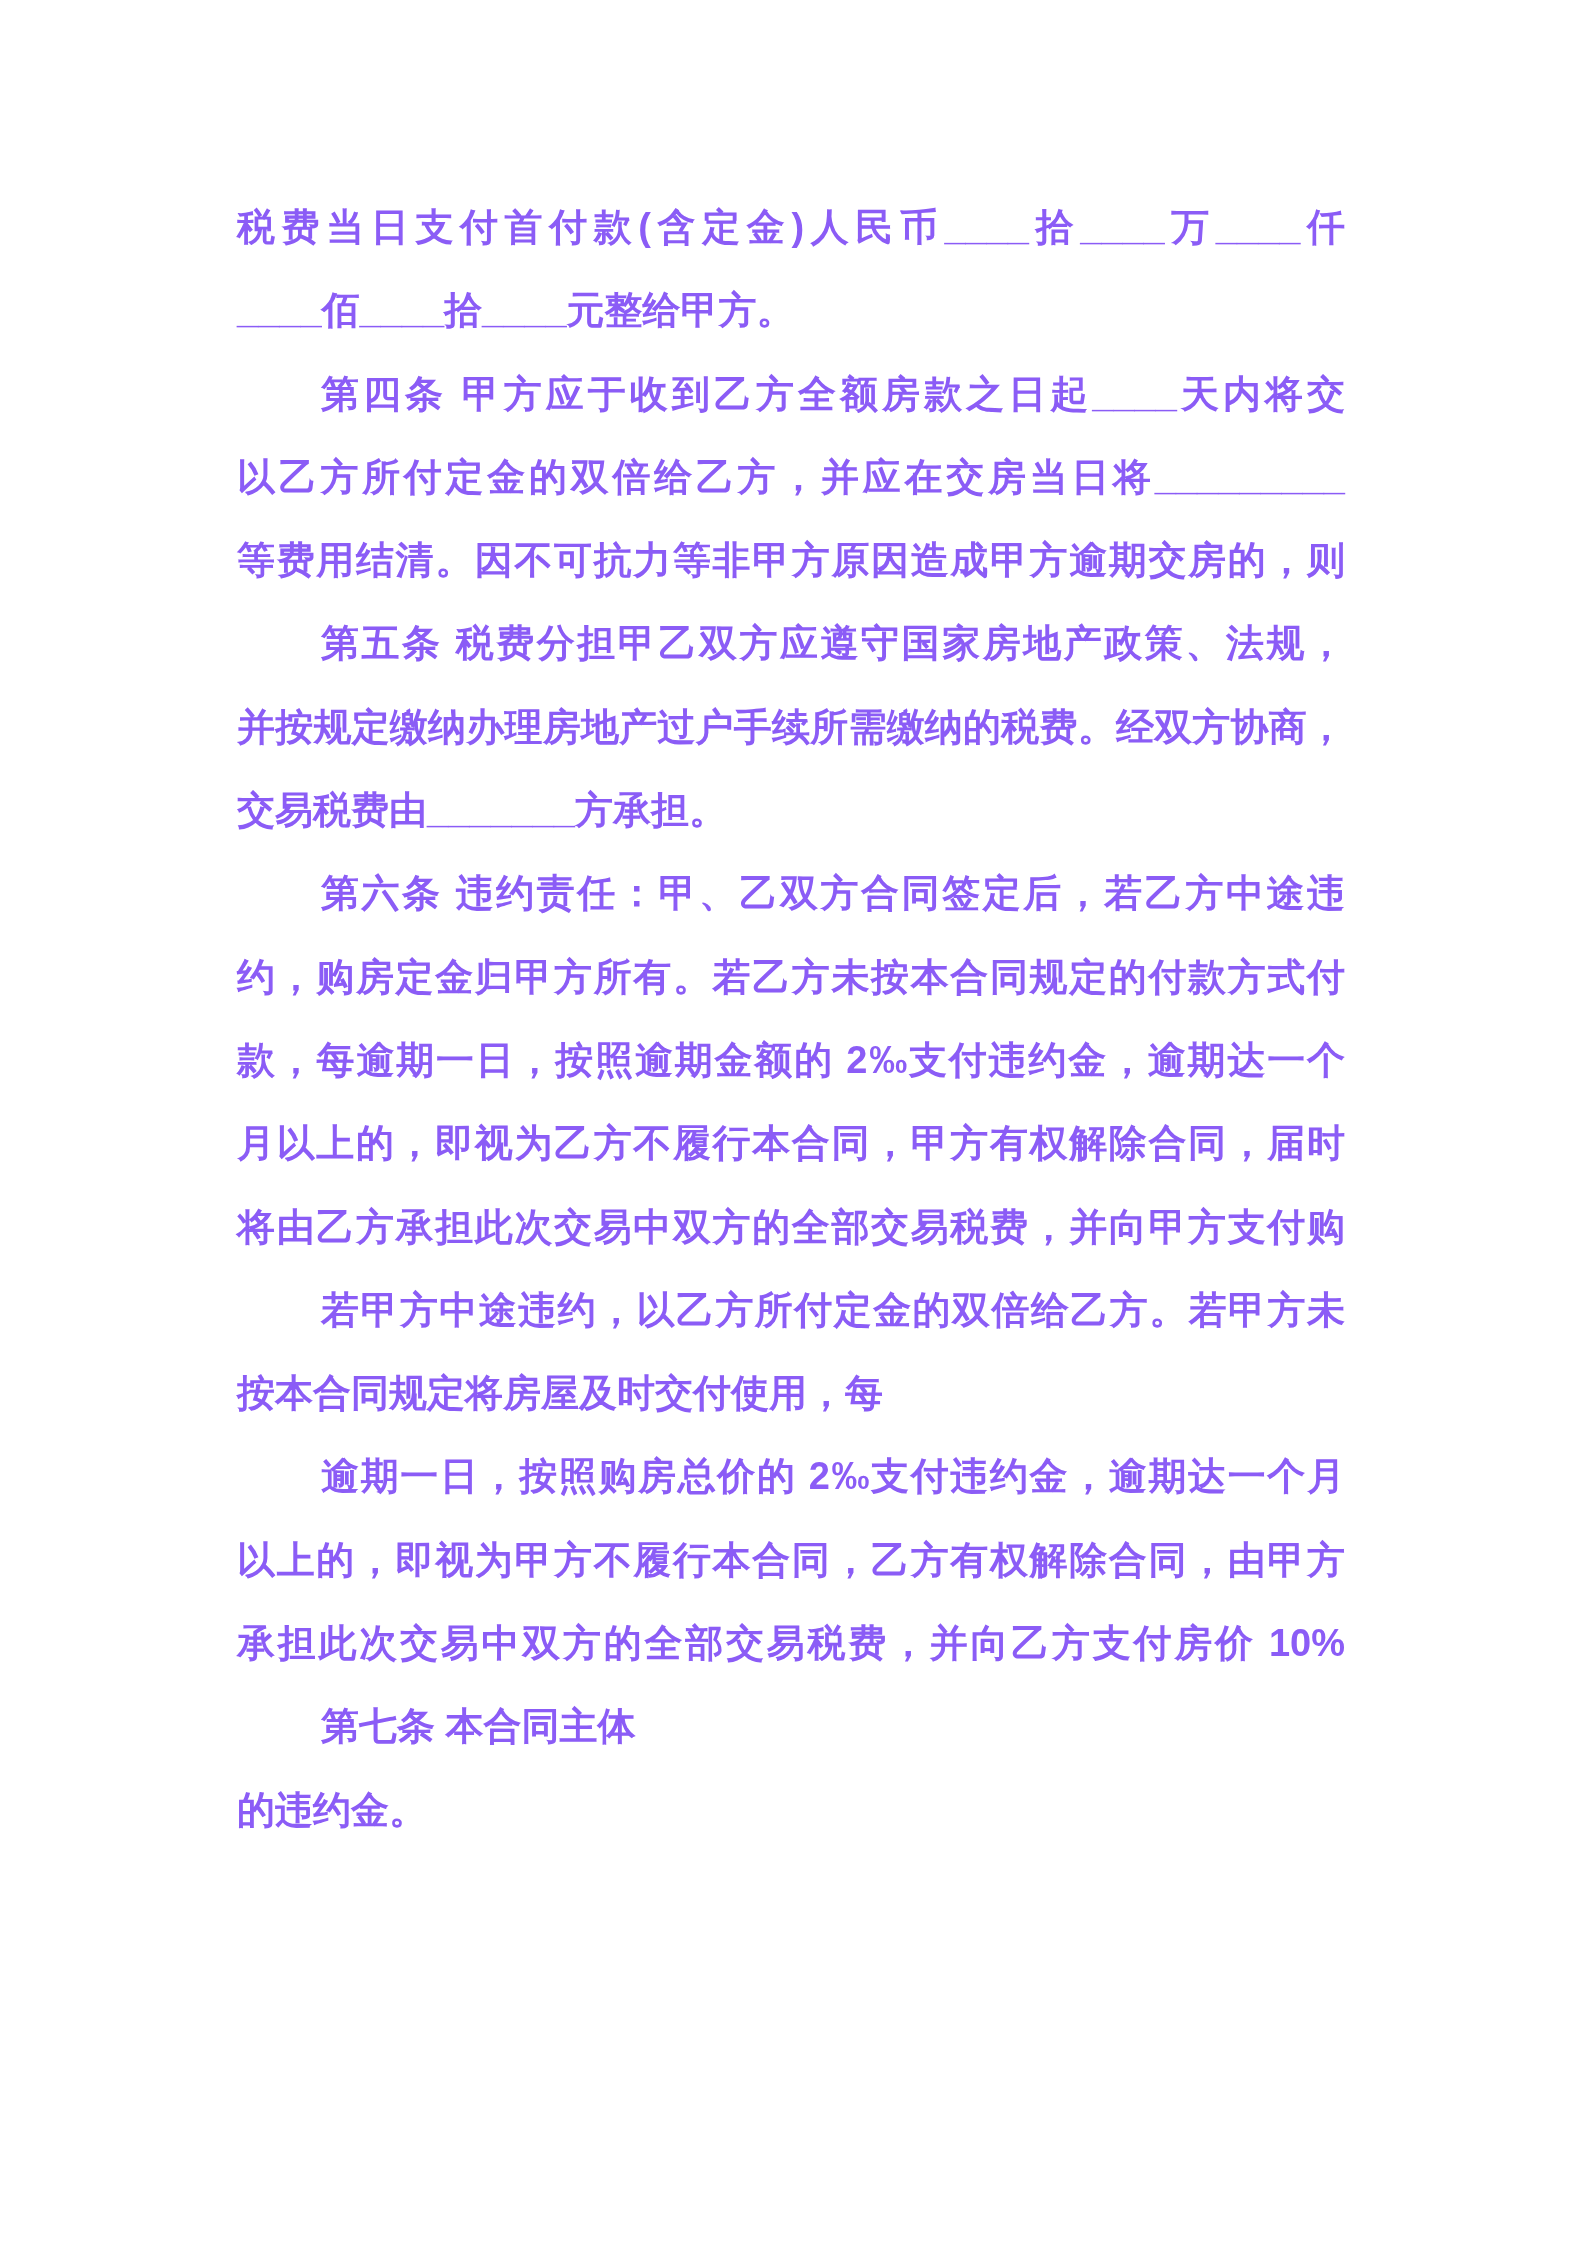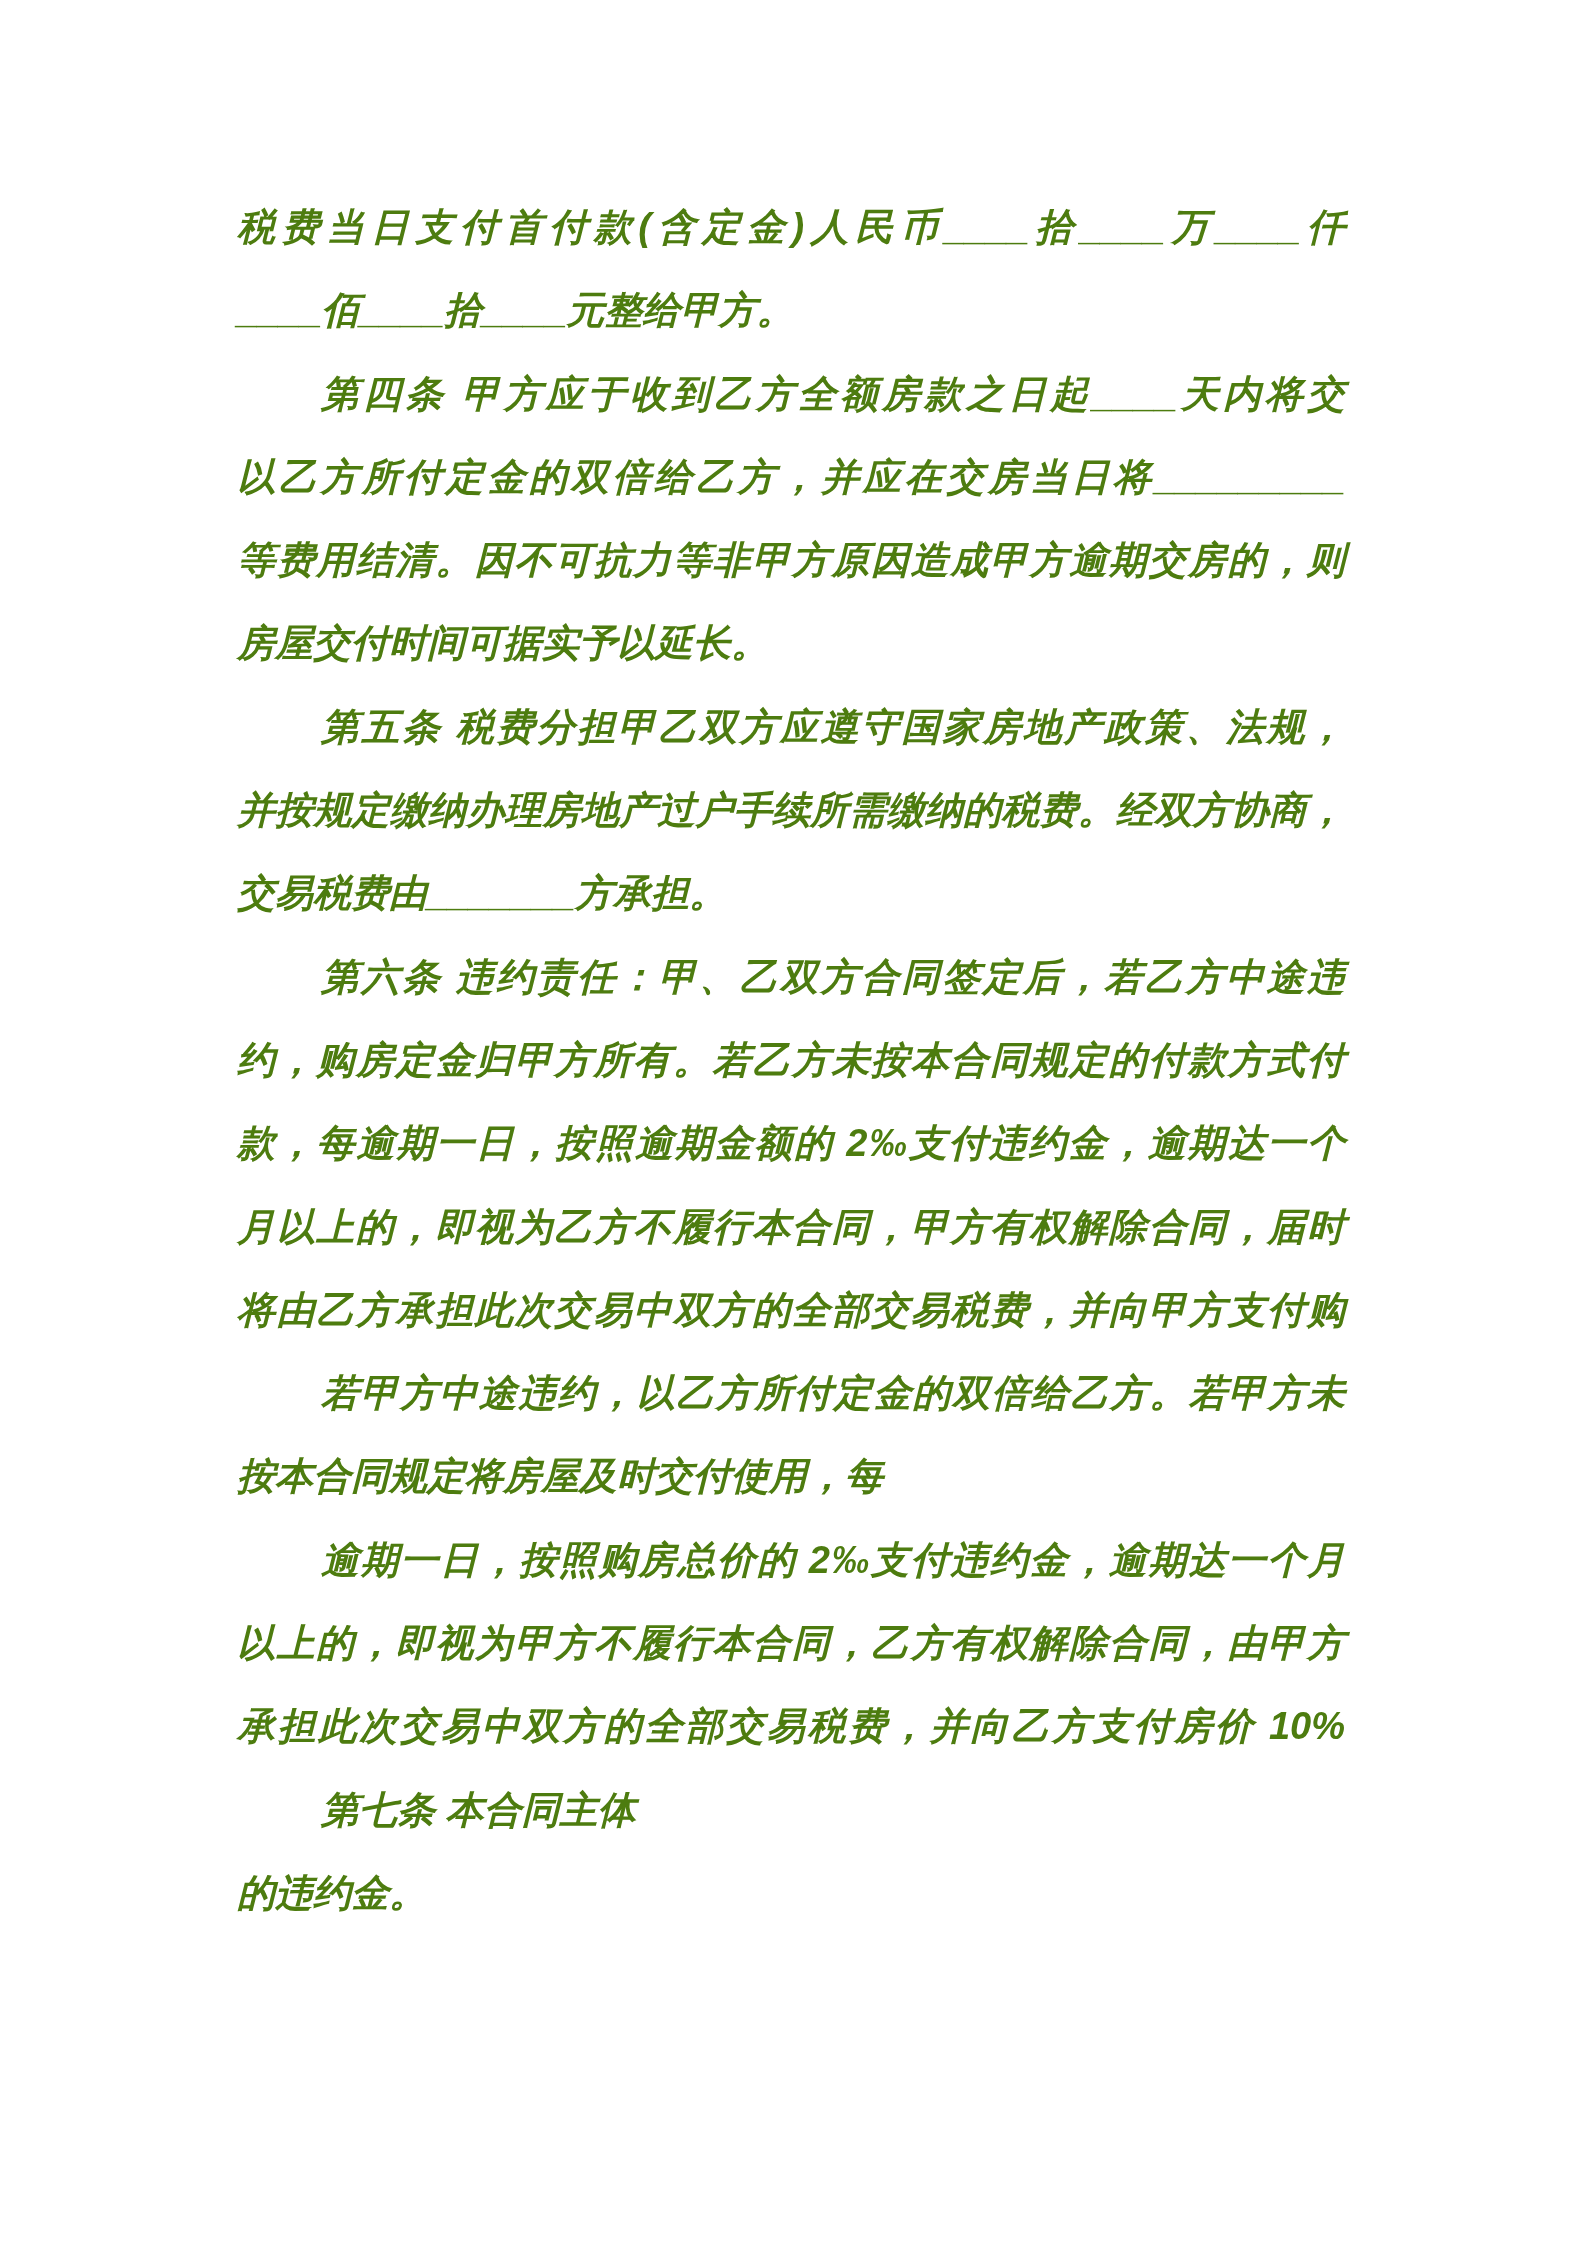--- a/index.html
+++ b/index.html
@@ -19,46 +19,44 @@
     position: absolute;
     top: 186px;
     left: 237px;
     width: 1108px;
   }
   .line {
     margin: 0;
     padding: 0;
     font-size: 38px;
     font-weight: 700;
-    color: #4d7c0f;
+    color: #8b5cf6;
     line-height: 83.3px;
     height: 83.3px;
     white-space: normal;
     overflow: visible;
-    font-style: italic;
   }
   .line.justify {
     text-align: justify;
     text-align-last: justify;
   }
   .line.indent {
     padding-left: 84px;
   }
 </style>
 </head>
 <body>
 
 <div class="page">
   <div class="doc-body">
       <p class="line justify">税费当日支付首付款(含定金)人民币____拾____万____仟</p>
       <p class="line">____佰____拾____元整给甲方。</p>
       <p class="line indent justify">第四条 甲方应于收到乙方全额房款之日起____天内将交</p>
       <p class="line justify">以乙方所付定金的双倍给乙方，并应在交房当日将_________</p>
       <p class="line justify">等费用结清。因不可抗力等非甲方原因造成甲方逾期交房的，则</p>
-      <p class="line">房屋交付时间可据实予以延长。</p>
       <p class="line indent justify">第五条 税费分担甲乙双方应遵守国家房地产政策、法规，</p>
       <p class="line justify">并按规定缴纳办理房地产过户手续所需缴纳的税费。经双方协商，</p>
       <p class="line">交易税费由_______方承担。</p>
       <p class="line indent justify">第六条 违约责任：甲、乙双方合同签定后，若乙方中途违</p>
       <p class="line justify">约，购房定金归甲方所有。若乙方未按本合同规定的付款方式付</p>
       <p class="line justify">款，每逾期一日，按照逾期金额的 2‰支付违约金，逾期达一个</p>
       <p class="line justify">月以上的，即视为乙方不履行本合同，甲方有权解除合同，届时</p>
       <p class="line justify">将由乙方承担此次交易中双方的全部交易税费，并向甲方支付购</p>
       <p class="line indent justify">若甲方中途违约，以乙方所付定金的双倍给乙方。若甲方未</p>
       <p class="line">按本合同规定将房屋及时交付使用，每</p>

